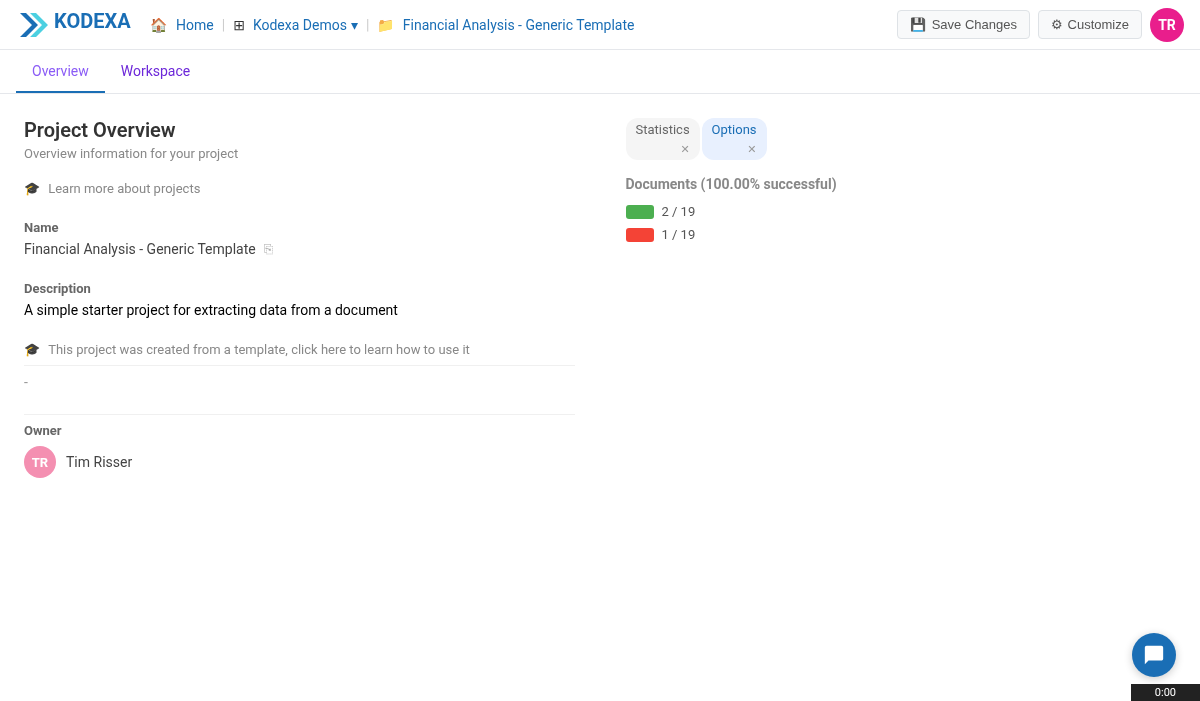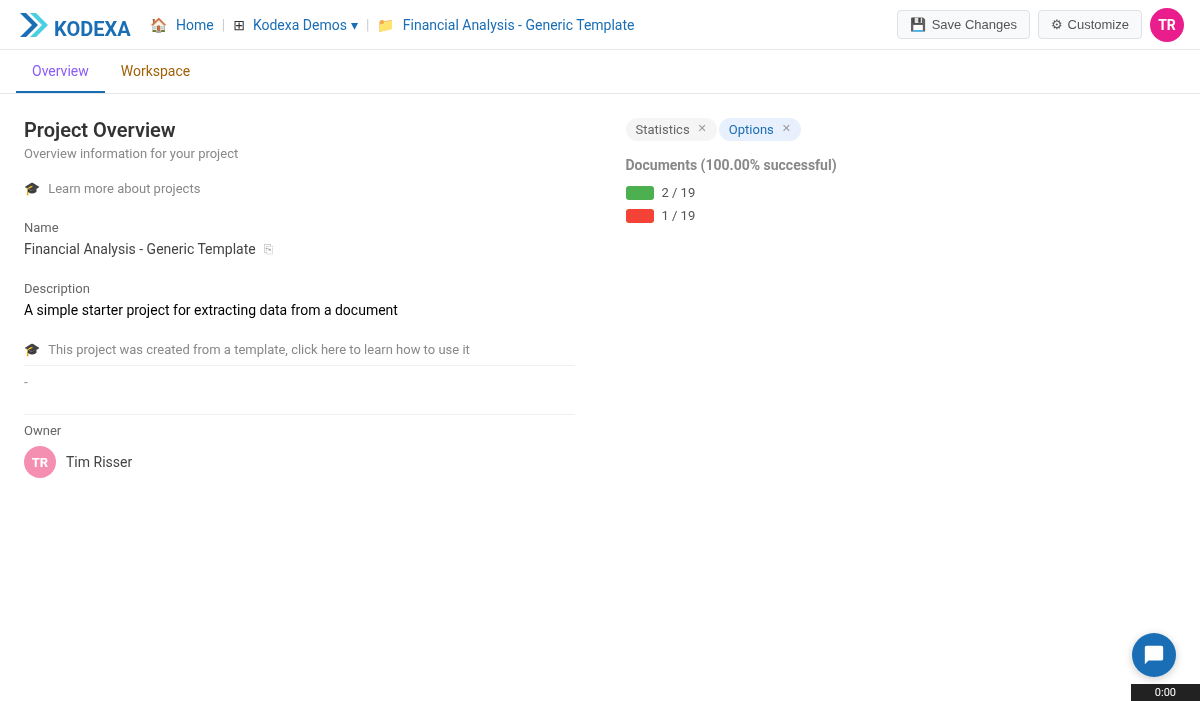--- a/index.html
+++ b/index.html
@@ -4,63 +4,63 @@
   <style>
     * { box-sizing: border-box; margin: 0; padding: 0; }
     body { font-family: -apple-system, BlinkMacSystemFont, 'Segoe UI', Roboto, sans-serif; background: #fff; color: #333; font-size: 14px; }
 
     
     .topnav {
       display: flex; align-items: center; padding: 0 16px;
       height: 50px; border-bottom: 1px solid #e5e7eb;
       background: #fff;
     }
-    .logo-area { display: flex; align-items: flex-end; gap: 6px; margin-right: 20px; }
+    .logo-area { display: flex; align-items: flex-start; gap: 6px; margin-right: 20px; }
     .logo-icon { width: 32px; height: 32px; }
     .logo-text { font-size: 20px; font-weight: 700; color: #1a6eb5; }
     .nav-links { display: flex; align-items: center; gap: 8px; flex: 1; }
     .nav-sep { color: #ccc; }
     .nav-link { display: flex; align-items: center; gap: 4px; color: #1a6eb5; text-decoration: none; font-size: 14px; cursor: pointer; }
     .nav-dropdown { display: flex; align-items: center; gap: 4px; color: #1a6eb5; cursor: pointer; font-size: 14px; }
     .breadcrumb-current { color: #1a6eb5; font-size: 14px; }
     .nav-actions { display: flex; align-items: center; gap: 8px; }
     .btn-save { background: #f8f9fa; border: 1px solid #dee2e6; padding: 6px 12px; border-radius: 4px; cursor: pointer; font-size: 13px; display: flex; align-items: center; gap: 5px; color: #555; }
     .btn-customize { background: #f8f9fa; border: 1px solid #dee2e6; padding: 6px 12px; border-radius: 4px; cursor: pointer; font-size: 13px; display: flex; align-items: center; gap: 5px; color: #555; }
     .avatar { width: 34px; height: 34px; background: #e91e8c; border-radius: 50%; display: flex; align-items: center; justify-content: center; color: #fff; font-weight: 700; font-size: 14px; }
 
     
     .tab-bar { display: flex; align-items: center; padding: 0 16px; border-bottom: 1px solid #e5e7eb; background: #fff; height: 44px; }
-    .tab { padding: 12px 16px; cursor: pointer; font-size: 14px; color: #a16207; border-bottom: 2px solid transparent; }
+    .tab { padding: 12px 16px; cursor: pointer; font-size: 14px; color: #6d28d9; border-bottom: 2px solid transparent; }
     .tab.active { color: #8b5cf6; border-bottom: 2px solid #1a6eb5; }
 
     
     .main-content { padding: 24px; display: flex; gap: 51px; background: #fff; }
     .left-panel { flex: 1; max-width: 580px; }
     .right-panel { flex: 1; }
 
     .project-overview-title { font-size: 20px; font-weight: 600; color: #333; margin-bottom: 4px; }
     .project-overview-subtitle { font-size: 13px; color: #888; margin-bottom: 20px; }
 
     .learn-more { display: flex; align-items: center; gap: 8px; color: #888; font-size: 13px; margin-bottom: 24px; }
     .learn-more-icon { color: #aaa; }
 
     .field-section { margin-bottom: 24px; }
-    .field-label { font-size: 13px; color: #666; margin-bottom: 6px; font-weight: 400; }
+    .field-label { font-size: 13px; color: #666; margin-bottom: 6px; font-weight: 700; }
     .field-value { font-size: 14px; color: #444; display: flex; align-items: center; gap: 8px; }
     .copy-icon { color: #aaa; cursor: pointer; font-size: 12px; }
     .field-description { font-size: 14px; color: #000000; }
     .template-notice { display: flex; align-items: flex-start; gap: 8px; color: #888; font-size: 13px; margin-top: 10px; }
     .status-value { font-size: 14px; color: #999; }
     .owner-area { display: flex; align-items: center; gap: 10px; margin-top: 8px; }
     .owner-avatar { width: 32px; height: 32px; background: #f48fb1; border-radius: 50%; display: flex; align-items: center; justify-content: center; color: #fff; font-weight: 700; font-size: 13px; }
     .owner-name { font-size: 14px; color: #444; }
 
     
     .panel-tabs { display: flex; align-items: center; gap: 2px; margin-bottom: 16px; }
-    .panel-tab { display: flex; align-items: flex-start; gap: 6px; padding: 4px 10px; font-size: 13px; color: #666; background: #f5f5f5; border-radius: 12px; cursor: pointer; }
+    .panel-tab { display: flex; align-items: flex-end; gap: 6px; padding: 4px 10px; font-size: 13px; color: #666; background: #f5f5f5; border-radius: 12px; cursor: pointer; flex-direction: column; }
     .panel-tab.active { color: #1a6eb5; background: #e8f0fe; }
     .panel-tab-close { font-size: 11px; color: #999; cursor: pointer; margin-left: 2px; }
 
     .documents-title { font-size: 14px; color: #888; margin-bottom: 12px; font-weight: bold; }
     .doc-stat-row { display: flex; align-items: center; gap: 8px; margin-bottom: 8px; }
     .stat-badge { width: 28px; height: 14px; border-radius: 3px; }
     .stat-badge.green { background: #4caf50; }
     .stat-badge.red { background: #f44336; }
     .stat-text { font-size: 13px; color: #555; }
 

